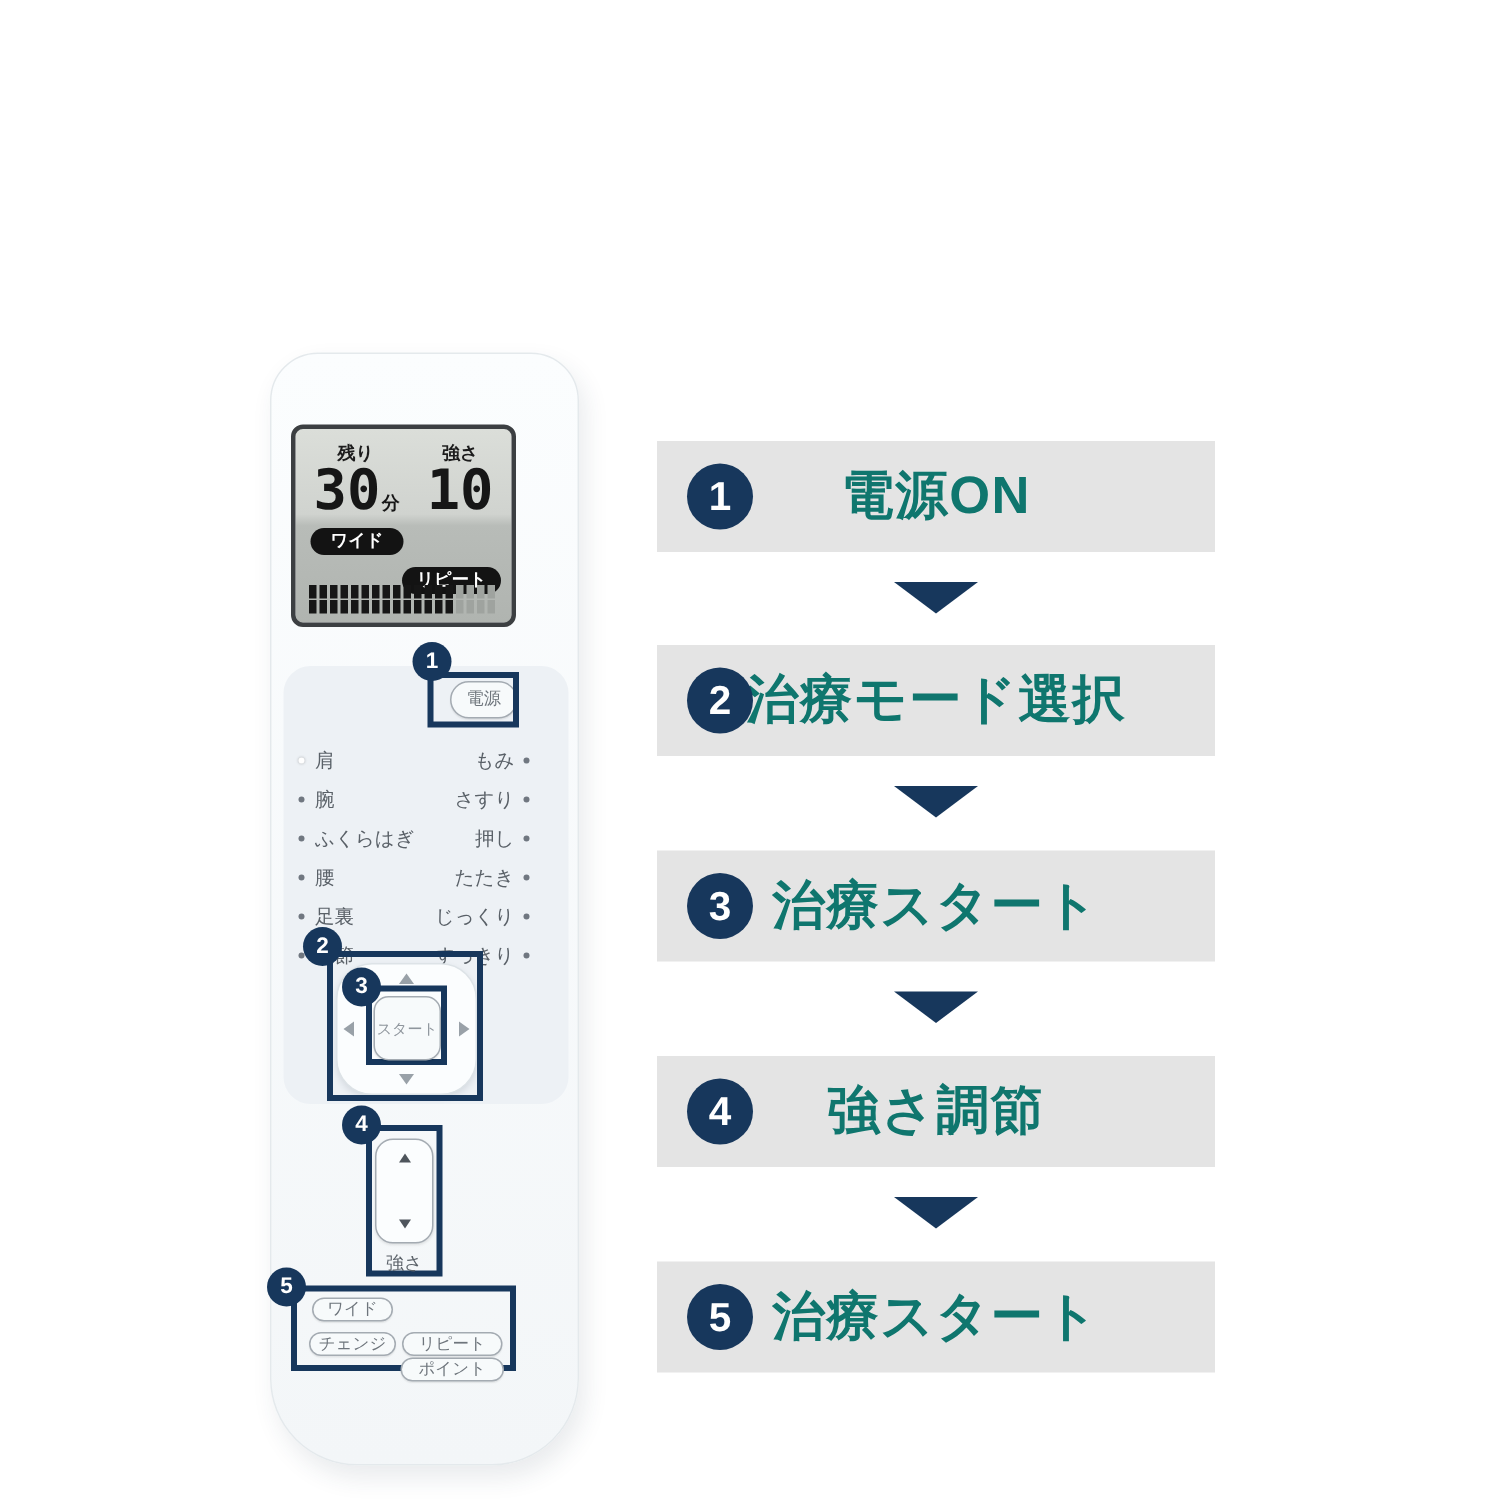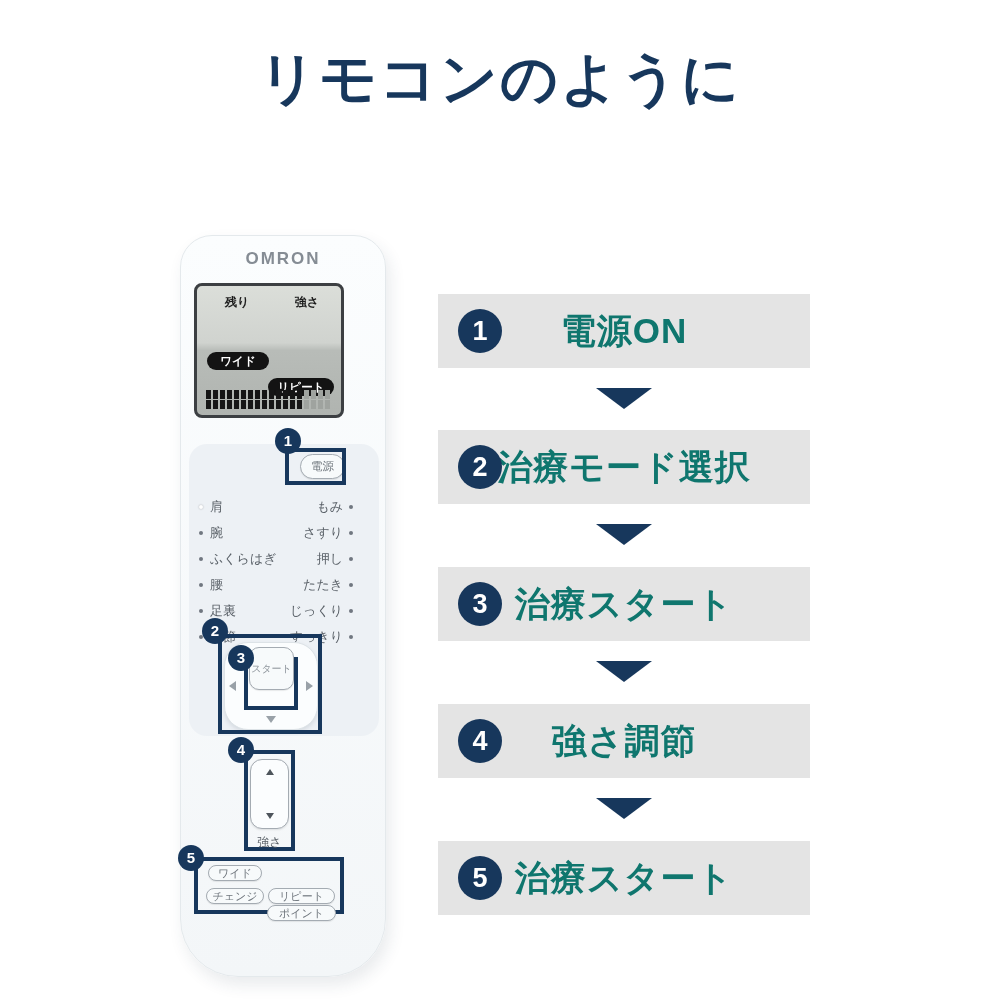--- a/index.html
+++ b/index.html
@@ -71,21 +71,21 @@
         background:#fbfdfe;border:1px solid #dde3e7;box-shadow:0 2px 4px rgba(40,60,80,.12);}
   .tri{position:absolute;width:0;height:0;}
   .tri-up{left:50%;transform:translateX(-50%);top:6px;
           border-left:5px solid transparent;border-right:5px solid transparent;border-bottom:7px solid #99a1a8;}
   .tri-down{left:50%;transform:translateX(-50%);bottom:6px;
           border-left:5px solid transparent;border-right:5px solid transparent;border-top:7px solid #99a1a8;}
   .tri-left{left:4px;top:50%;transform:translateY(-50%);
           border-top:5px solid transparent;border-bottom:5px solid transparent;border-right:7px solid #99a1a8;}
   .tri-right{right:4px;top:50%;transform:translateY(-50%);
           border-top:5px solid transparent;border-bottom:5px solid transparent;border-left:7px solid #99a1a8;}
-  .start-btn{left:68px;top:411px;width:45px;height:43px;border-radius:10px;font-size:10px;
+  .start-btn{left:68px;top:428px;width:45px;height:43px;border-radius:10px;font-size:10px;
              display:flex;align-items:center;justify-content:center;color:#8f969d;}
 
   
   .rocker{position:absolute;left:69px;top:523px;width:39px;height:70px;border-radius:12px;
           background:#fbfdfe;border:1.5px solid #a4abb2;box-sizing:border-box;box-shadow:0 1px 2px rgba(0,0,0,.1);}
   .rk-up{left:50%;transform:translateX(-50%);top:9px;
          border-left:4px solid transparent;border-right:4px solid transparent;border-bottom:6px solid #4e555c;}
   .rk-down{left:50%;transform:translateX(-50%);bottom:9px;
          border-left:4px solid transparent;border-right:4px solid transparent;border-top:6px solid #4e555c;}
   .rocker-label{position:absolute;left:63px;top:598px;width:51px;text-align:center;
@@ -107,31 +107,33 @@
   .flow-arrow{position:absolute;left:50%;transform:translateX(-50%);width:0;height:0;
               border-left:28px solid transparent;border-right:28px solid transparent;
               border-top:21px solid var(--navy);}
 </style>
 </head>
 <body>
 
 <div class="canvas">
 
   <div class="title">
-    <div>リモコンのように</div>
   </div>
 
   <div class="remote">
 
-    <div class="brand">OMRON</div>
 
     <div class="lcd">
       <div class="lcd-labels">
         <span>残り</span>
         <span>強さ</span>
+      </div>
+      <div class="lcd-digits">
+        <span><span class="digits">30</span><span class="unit">分</span></span>
+        <span class="digits">10</span>
       </div>
       <div class="lcd-pill pill-wide">ワイド</div>
       <div class="lcd-pill pill-repeat">リピート</div>
       <div class="meter">
         <div class="meter-row">
             <span class="bar filled"></span>
             <span class="bar filled"></span>
             <span class="bar filled"></span>
             <span class="bar filled"></span>
             <span class="bar filled"></span>

